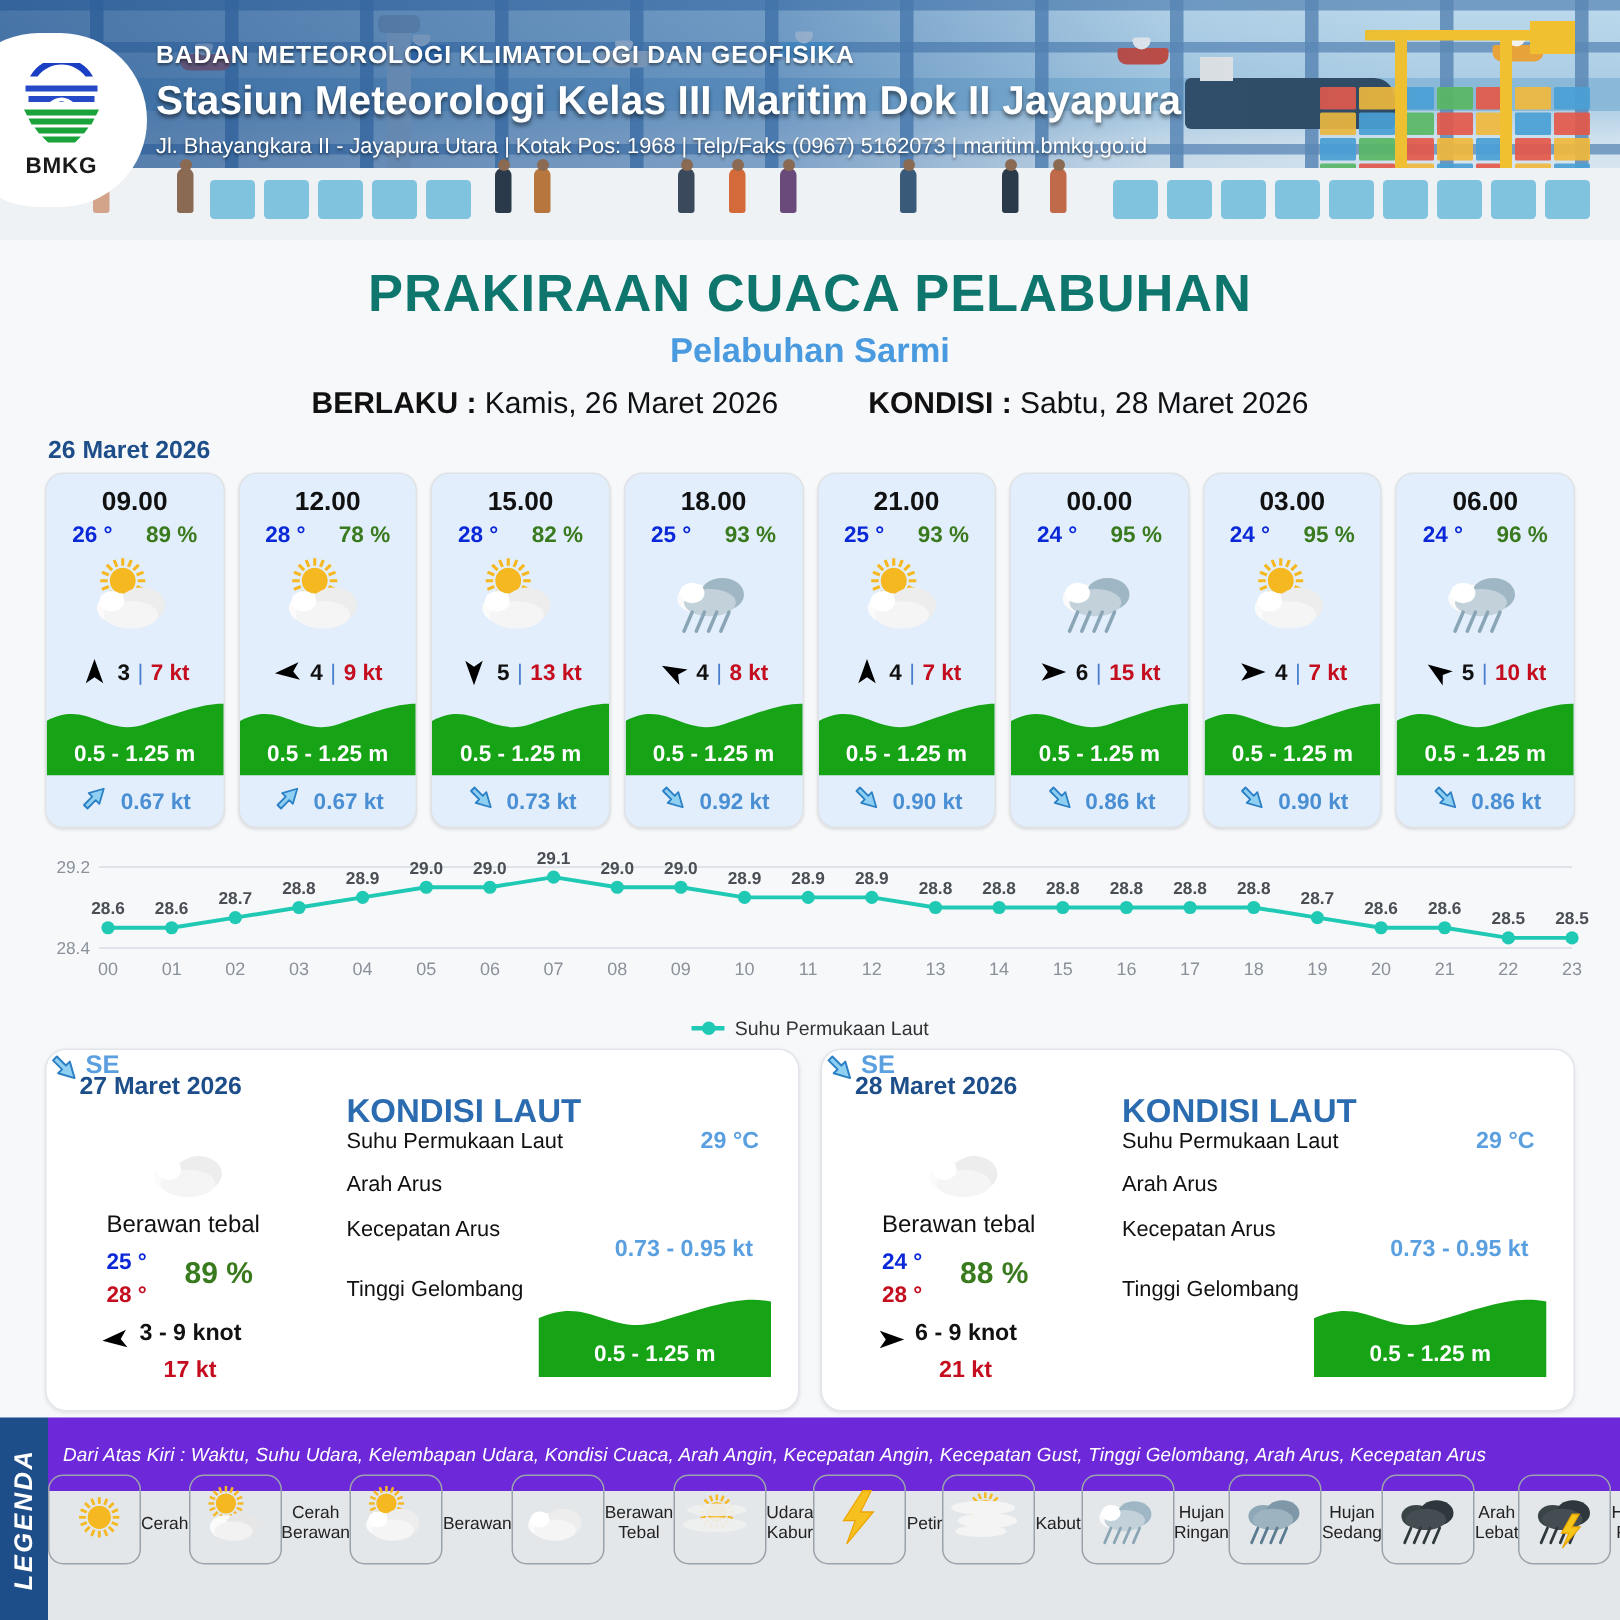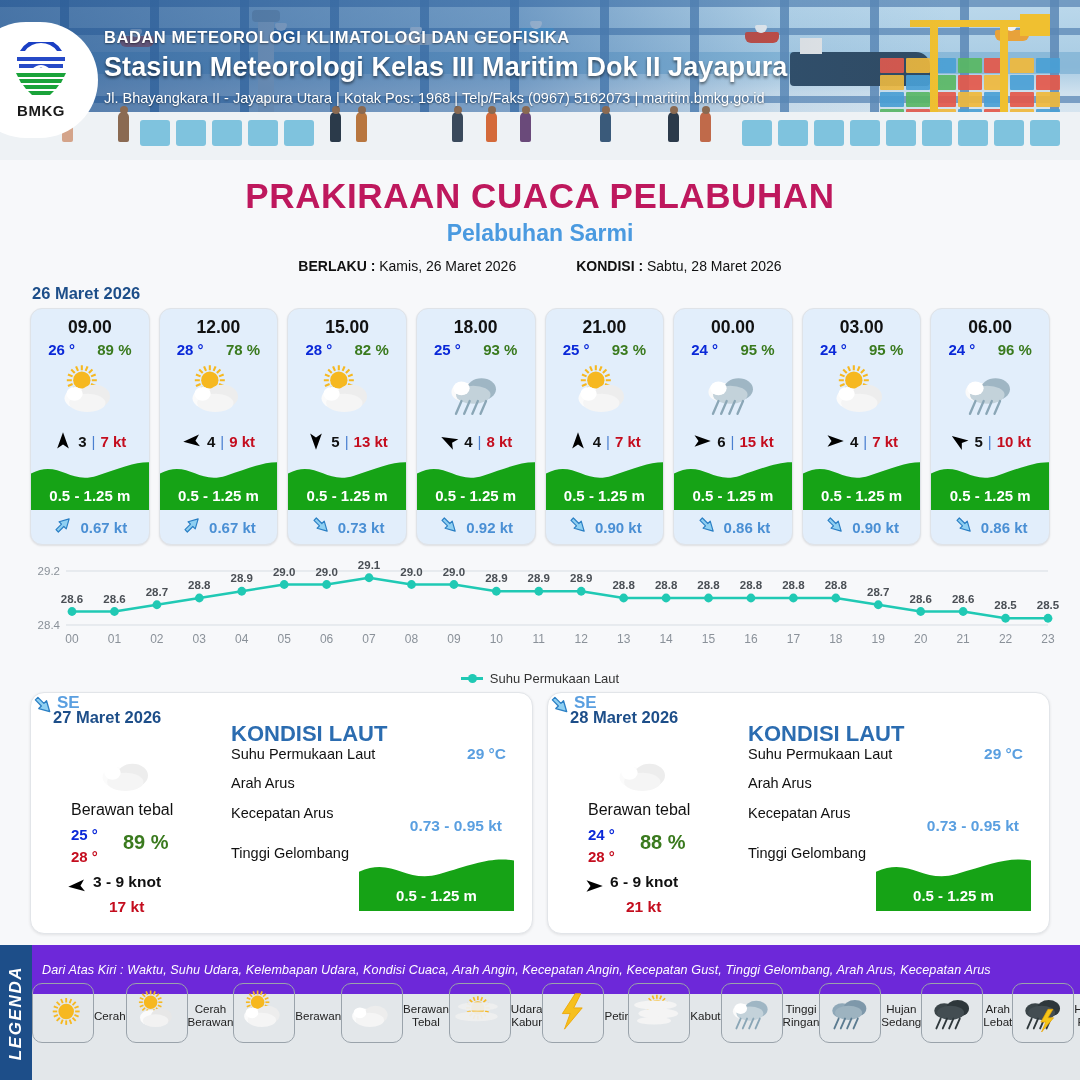--- a/index.html
+++ b/index.html
@@ -29,23 +29,23 @@
   }
   .logo-mark { width:62px; height:58px; position:relative; margin-left:16px; }
   .logo-txt { font-size:15px; font-weight:bold; color:#1a1a1a; letter-spacing:.5px; margin-left:16px; margin-top:2px; }
 
   .hdr-text { position:absolute; left:104px; top:28px; z-index:6; }
   .hdr-l1 { font-size:16.5px; font-weight:bold; color:#fff; letter-spacing:.55px; text-shadow:0 1px 2px rgba(0,0,0,.5); }
   .hdr-l2 { font-size:27px; font-weight:bold; color:#fff; letter-spacing:.1px; margin-top:5px; text-shadow:0 2px 3px rgba(0,0,0,.55); }
   .hdr-l3 { font-size:14.5px; color:#fff; margin-top:7px; text-shadow:0 1px 2px rgba(0,0,0,.5); }
 
   
-  .title1 { text-align:center; font-size:35px; font-weight:bold; color:#be185d; letter-spacing:.6px; margin-top:16px; }
+  .title1 { text-align:center; font-size:35px; font-weight:bold; color:#0f766e; letter-spacing:.6px; margin-top:16px; }
   .title2 { text-align:center; font-size:23px; font-weight:bold; color:#4a9ae0; margin-top:4px; }
-  .validity { display:flex; justify-content:center; gap:60px; margin-top:11px; font-size:14px; color:#111; }
+  .validity { display:flex; justify-content:center; gap:60px; margin-top:11px; font-size:20px; color:#111; }
   .validity b { font-weight:bold; }
 
   
   .daylabel { font-size:16.5px; font-weight:bold; color:#1d4e89; margin:10px 0 5px 32px; }
 
   
   .cards { display:flex; gap:9px; padding:0 30px; }
   .card {
     width:127px; background:#e2eefb; border:1px solid #dfe3e8; border-radius:12px;
     overflow:hidden; position:relative; box-shadow:0 1px 2px rgba(0,0,0,.10);
@@ -1121,21 +1121,21 @@
                 <ellipse cx="23" cy="29" rx="9" ry="7.5" fill="#fff"></ellipse>
               </g>
               <g stroke="#8aa6b6" stroke-width="2.6" stroke-linecap="round">
     <line x1="23" y1="43" x2="17" y2="57"></line>
                 <line x1="32" y1="43" x2="26" y2="57"></line>
     <line x1="41" y1="43" x2="35" y2="57"></line>
                 <line x1="50" y1="43" x2="44" y2="57"></line>
               </g>
             </svg></div>
     </div>
-    <div class="flabel">Tinggi Ringan</div>
+    <div class="flabel">Hujan Ringan</div>
       </div>
       <div class="fitem">
         <div class="fbox">
       <div style="transform:scale(.78);"><svg width="78" height="60" viewBox="0 0 78 66">
               <g>
                 <ellipse cx="28" cy="32" rx="14" ry="10.5" fill="#8fa8b8"></ellipse>
                 <ellipse cx="46" cy="29" rx="16" ry="12" fill="#7e98aa"></ellipse>
                 <ellipse cx="37" cy="35" rx="19" ry="10" fill="#9db3c0"></ellipse>
               </g>
               <g stroke="#5b7b90" stroke-width="2.6" stroke-linecap="round">

